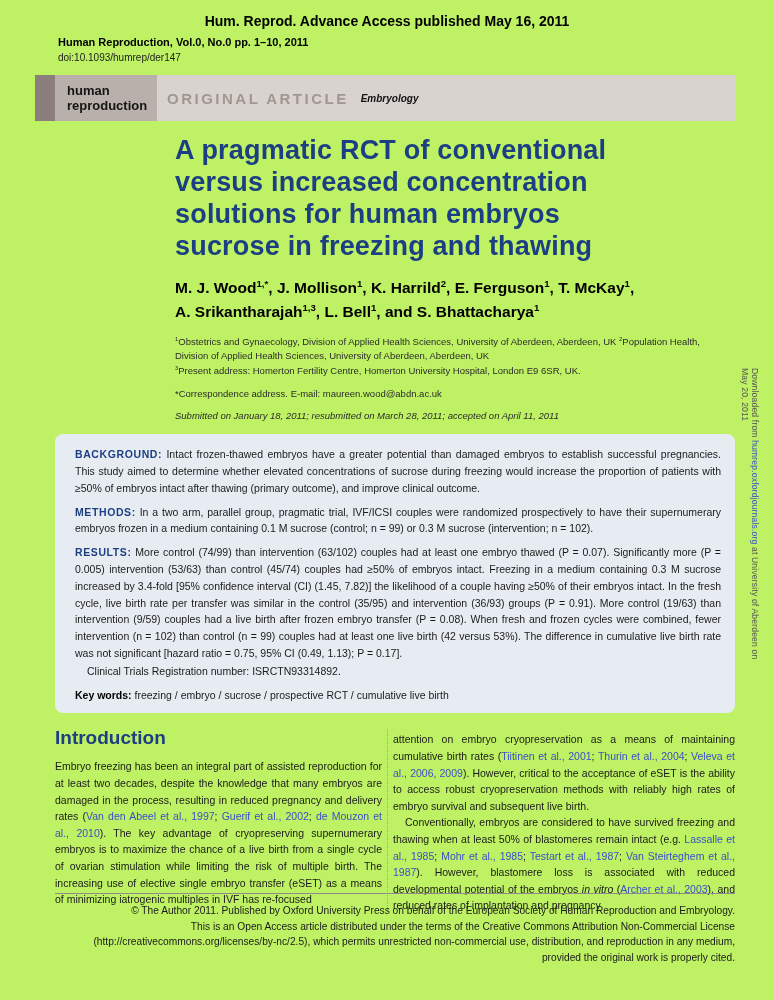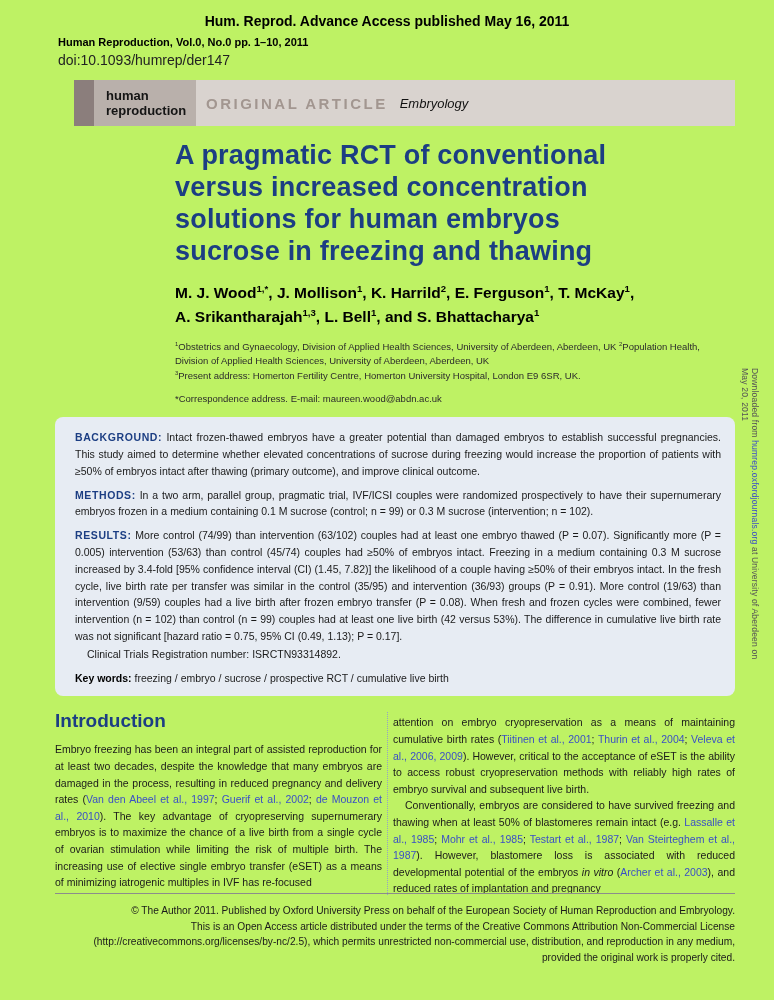--- a/index.html
+++ b/index.html
@@ -3,30 +3,30 @@
 <meta charset="utf-8">
 <style>
   * { margin:0; padding:0; box-sizing:border-box; }
   html,body { background:#ffffff; }
   body { font-family:"Liberation Sans", sans-serif; color:#1a1a1a; }
   .page { position:relative; width:774px; height:1000px; background:#bef264; overflow:hidden; }
 
   
   .advance-access { text-align:center; font-weight:bold; font-size:14px; padding-top:13px; color:#000; }
   .journal-line { margin:7px 0 0 58px; font-weight:bold; font-size:11px; color:#000; }
-  .doi-line { margin:4px 0 0 58px; font-size:14px; color:#222; }
+  .doi-line { margin:4px 0 0 58px; font-size:10px; color:#222; }
 
   
-  .banner { display:flex; margin:12px 39px 0 74px; height:46px; }
+  .banner { display:flex; margin:12px 39px 0 35px; height:46px; }
   .banner .logo-dark { width:20px; background:#8b7e7c; }
   .banner .logo-box { width:102px; background:#b9b0ab; display:flex; flex-direction:column; justify-content:center; padding-left:12px; }
   .banner .logo-box div { font-size:13px; font-weight:bold; color:#141414; line-height:15px; }
   .banner .type-box { flex:1; background:#d9d3cf; display:flex; align-items:center; padding-left:10px; }
   .banner .article-type { color:#a29690; font-weight:bold; font-size:15px; letter-spacing:2.5px; margin-right:12px; }
-  .banner .section-label { color:#111; font-weight:normal; font-style:italic; font-size:13px; }
+  .banner .section-label { color:#111; font-weight:bold; font-style:italic; font-size:10px; }
 
   
   .title-block { margin:13px 39px 0 175px; }
   .article-title { color:#1c3e83; font-weight:bold; font-size:27px; line-height:32px; letter-spacing:0.2px; }
   .authors { margin-top:12px; font-size:15.5px; font-weight:bold; line-height:20px; color:#000; }
   .affiliations { margin-top:11px; font-size:9.5px; line-height:13.5px; color:#2b2b2b; }
   .correspondence { margin-top:10px; font-size:9.5px; color:#2b2b2b; }
   .submitted { margin-top:11px; font-size:9.5px; font-style:italic; color:#2b2b2b; }
   sup { font-size:62%; }
 
@@ -80,20 +80,21 @@
   <div class="title-block">
     <div class="article-title">
       <div>A pragmatic RCT of conventional</div>
       <div>versus increased concentration</div>
       <div>solutions for human embryos</div>
       <div>sucrose in freezing and thawing</div>
     </div>
     <div class="authors"><span>M. J. Wood</span><sup>1,*</sup><span>, J. Mollison</span><sup>1</sup><span>, K. Harrild</span><sup>2</sup><span>, E. Ferguson</span><sup>1</sup><span>, T. McKay</span><sup>1</sup><span>,</span><br><span>A. Srikantharajah</span><sup>1,3</sup><span>, L. Bell</span><sup>1</sup><span>, and S. Bhattacharya</span><sup>1</sup></div>
     <div class="affiliations"><sup>1</sup><span>Obstetrics and Gynaecology, Division of Applied Health Sciences, University of Aberdeen, Aberdeen, UK </span><sup>2</sup><span>Population Health,</span><br><span>Division of Applied Health Sciences, University of Aberdeen, Aberdeen, UK</span><br><sup>3</sup><span>Present address: Homerton Fertility Centre, Homerton University Hospital, London E9 6SR, UK.</span></div>
     <div class="correspondence">*Correspondence address. E-mail: maureen.wood@abdn.ac.uk</div>
+    <div class="submitted">Submitted on January 18, 2011; resubmitted on March 28, 2011; accepted on April 11, 2011</div>
   </div>
 
   <div class="abstract-box">
     <div class="abs-section">
       <span class="abs-label">BACKGROUND:</span>
       <span>Intact frozen-thawed embryos have a greater potential than damaged embryos to establish successful pregnancies. This study aimed to determine whether elevated concentrations of sucrose during freezing would increase the proportion of patients with ≥50% of embryos intact after thawing (primary outcome), and improve clinical outcome.</span>
     </div>
     <div class="abs-section">
       <span class="abs-label">METHODS:</span>
       <span>In a two arm, parallel group, pragmatic trial, IVF/ICSI couples were randomized prospectively to have their supernumerary embryos frozen in a medium containing 0.1 M sucrose (control; n = 99) or 0.3 M sucrose (intervention; n = 102).</span>

